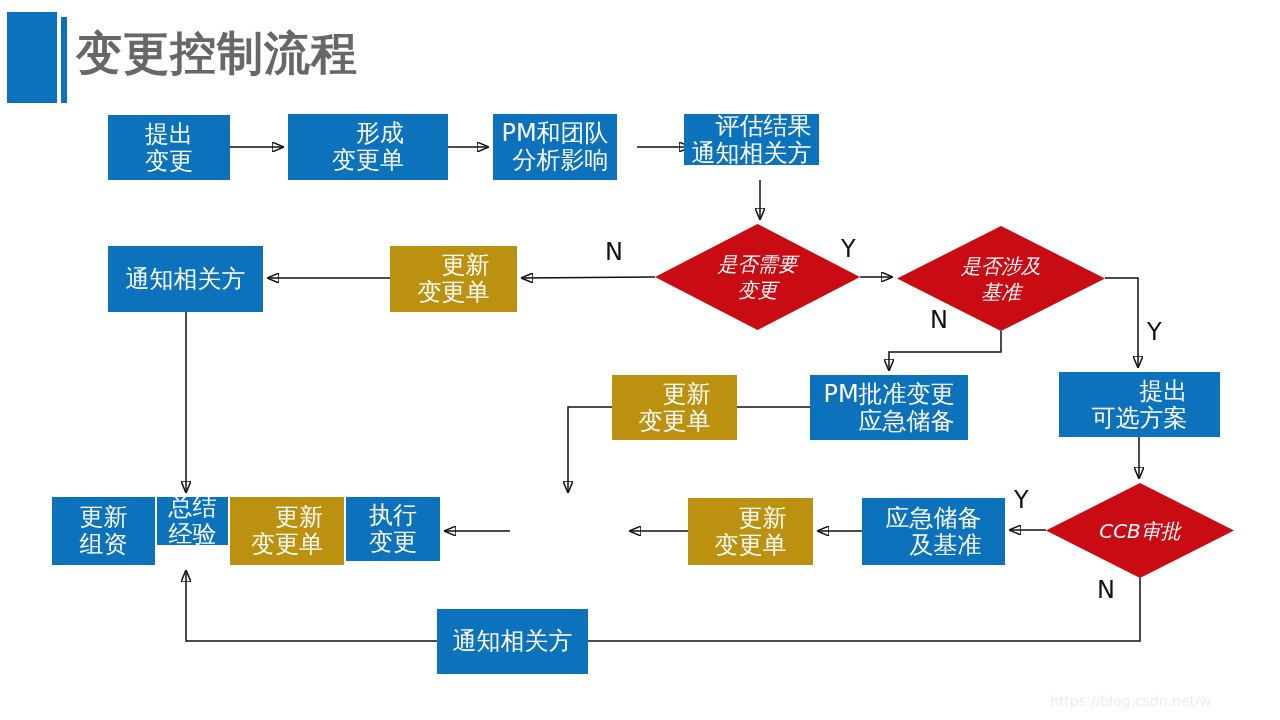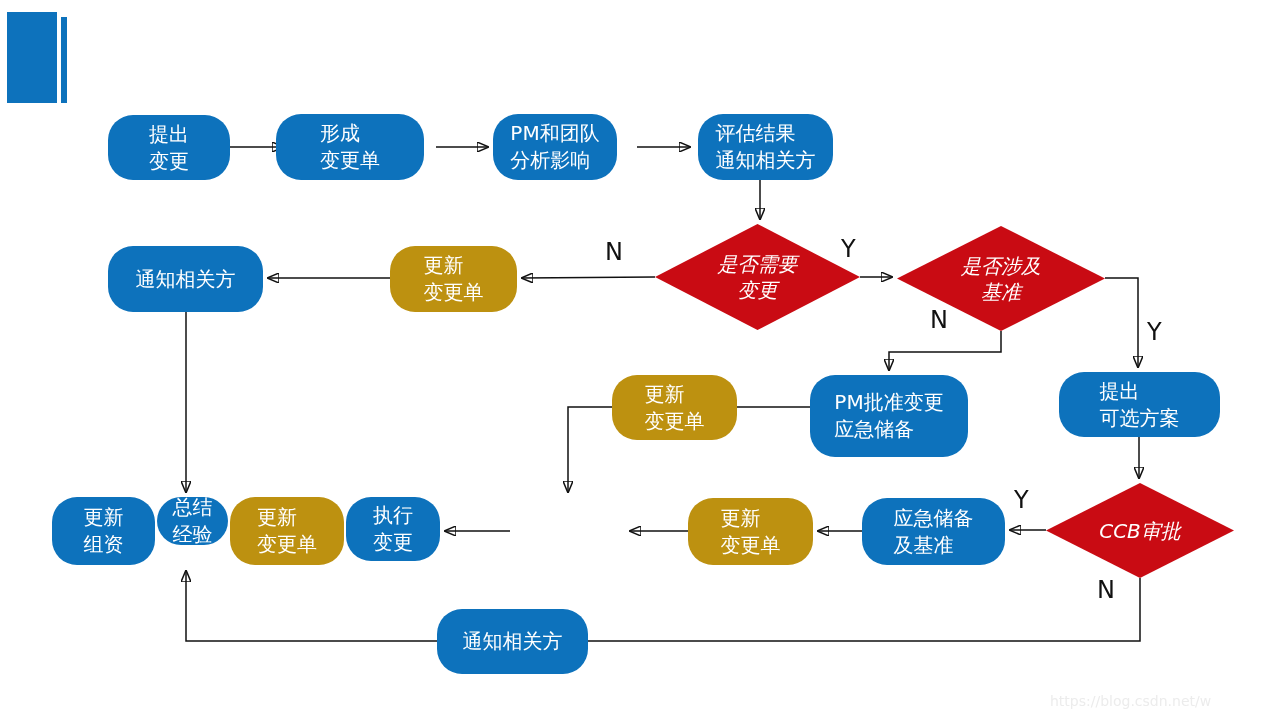--- a/index.html
+++ b/index.html
@@ -22,21 +22,21 @@
     position:absolute;left:76px;top:22px;margin:0;
     font-size:46px;line-height:62px;font-weight:bold;color:var(--title);letter-spacing:1px;
   }
   
   #connectors{position:absolute;left:0;top:0;z-index:1;}
   #connectors path{fill:none;stroke:var(--line);stroke-width:1.5px;}
   #arrowhead-path{fill:var(--line);}
   
   .node{
     position:absolute;z-index:2;display:flex;align-items:center;justify-content:center;
-    text-align:left;color:#fff;font-size:20px;line-height:27px;white-space:pre-line;border-radius:25px;
+    text-align:right;color:#fff;font-size:24px;line-height:27px;white-space:pre-line;
   }
   .blue{background:var(--blue);}
   .gold{background:var(--gold);}
   .diamond{
     position:absolute;z-index:2;display:flex;align-items:center;justify-content:center;
     text-align:center;color:#fff;font-size:20px;line-height:26px;white-space:pre-line;
     background:var(--red);
     clip-path:polygon(50% 0,100% 50%,50% 100%,0 50%);
     font-style:italic;
   }
@@ -45,20 +45,21 @@
   
   .watermark{position:absolute;left:1050px;top:693px;z-index:3;font-size:14px;color:#ececec;}
 </style>
 </head>
 <body>
 
 <div id="slide">
 
   <div class="accent-square"></div>
   <div class="accent-bar"></div>
+  <h1 class="page-title">变更控制流程</h1>
 
   <svg id="connectors" width="1280" height="720">
     <defs>
       <marker id="arrow" viewBox="0 0 12 10" markerWidth="12" markerHeight="10" refX="11" refY="5" orient="auto" markerUnits="userSpaceOnUse">
         <path id="arrowhead-path" d="M0,0 L12,5 L0,10 Z"></path>
       </marker>
     </defs>
     <path d="M230,147 L283,147" marker-end="url(#arrow)"></path>
     <path d="M436,147 L488,147" marker-end="url(#arrow)"></path>
     <path d="M637,147 L690,147" marker-end="url(#arrow)"></path>
@@ -74,40 +75,40 @@
     <path d="M1046,530 L1010,530" marker-end="url(#arrow)"></path>
     <path d="M862,531 L818,531" marker-end="url(#arrow)"></path>
     <path d="M688,531 L630,531" marker-end="url(#arrow)"></path>
     <path d="M510,531 L445,531" marker-end="url(#arrow)"></path>
     <path d="M186,312 L186,492" marker-end="url(#arrow)"></path>
     <path d="M1140,578 L1140,641 L186,641 L186,571" marker-end="url(#arrow)"></path>
   </svg>
 
   <div class="node blue" style="left:108px;top:115px;width:122px;height:65px">提出
 变更</div>
-  <div class="node blue" style="left:276px;top:114px;width:148px;height:66px">形成
+  <div class="node blue" style="left:288px;top:114px;width:160px;height:66px">形成
 变更单</div>
   <div class="node blue" style="left:493px;top:114px;width:124px;height:66px">PM和团队
 分析影响</div>
-  <div class="node blue" style="left:698px;top:114px;width:135px;height:66px">评估结果
+  <div class="node blue" style="left:684px;top:114px;width:135px;height:51px">评估结果
 通知相关方</div>
 
   <div class="diamond" style="left:655px;top:224px;width:205px;height:106px">是否需要
 变更</div>
   <div class="diamond" style="left:897px;top:226px;width:208px;height:105px">是否涉及
 基准</div>
   <div class="diamond" style="left:1046px;top:483px;width:188px;height:95px">CCB审批</div>
 
   <div class="node blue" style="left:108px;top:246px;width:155px;height:66px">通知相关方</div>
   <div class="node gold" style="left:390px;top:246px;width:127px;height:66px">更新
 变更单</div>
 
   <div class="node gold" style="left:612px;top:375px;width:125px;height:65px">更新
 变更单</div>
-  <div class="node blue" style="left:810px;top:375px;width:158px;height:82px">PM批准变更
+  <div class="node blue" style="left:810px;top:375px;width:158px;height:65px">PM批准变更
 应急储备</div>
   <div class="node blue" style="left:1059px;top:372px;width:161px;height:65px">提出
 可选方案</div>
 
   <div class="node blue" style="left:52px;top:497px;width:103px;height:68px">更新
 组资</div>
   <div class="node blue" style="left:157px;top:497px;width:71px;height:48px">总结
 经验</div>
   <div class="node gold" style="left:230px;top:497px;width:114px;height:68px">更新
 变更单</div>

